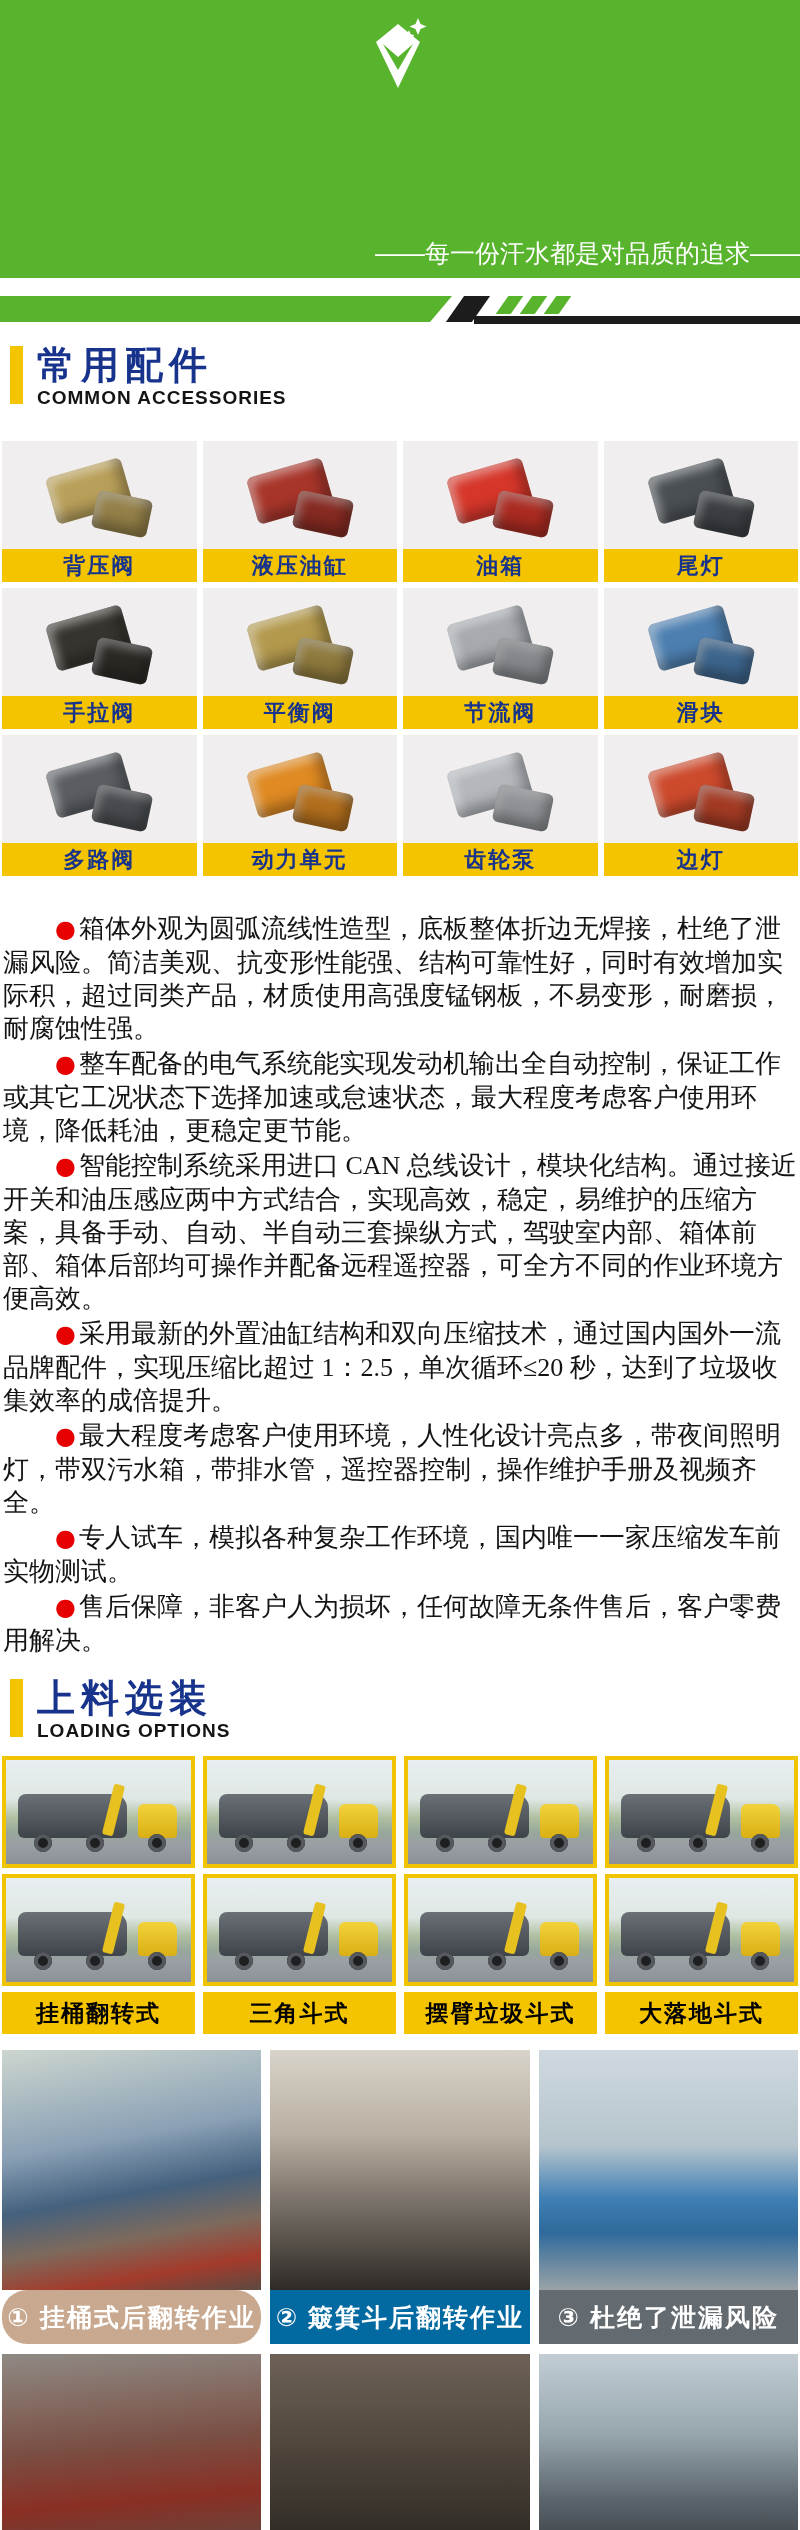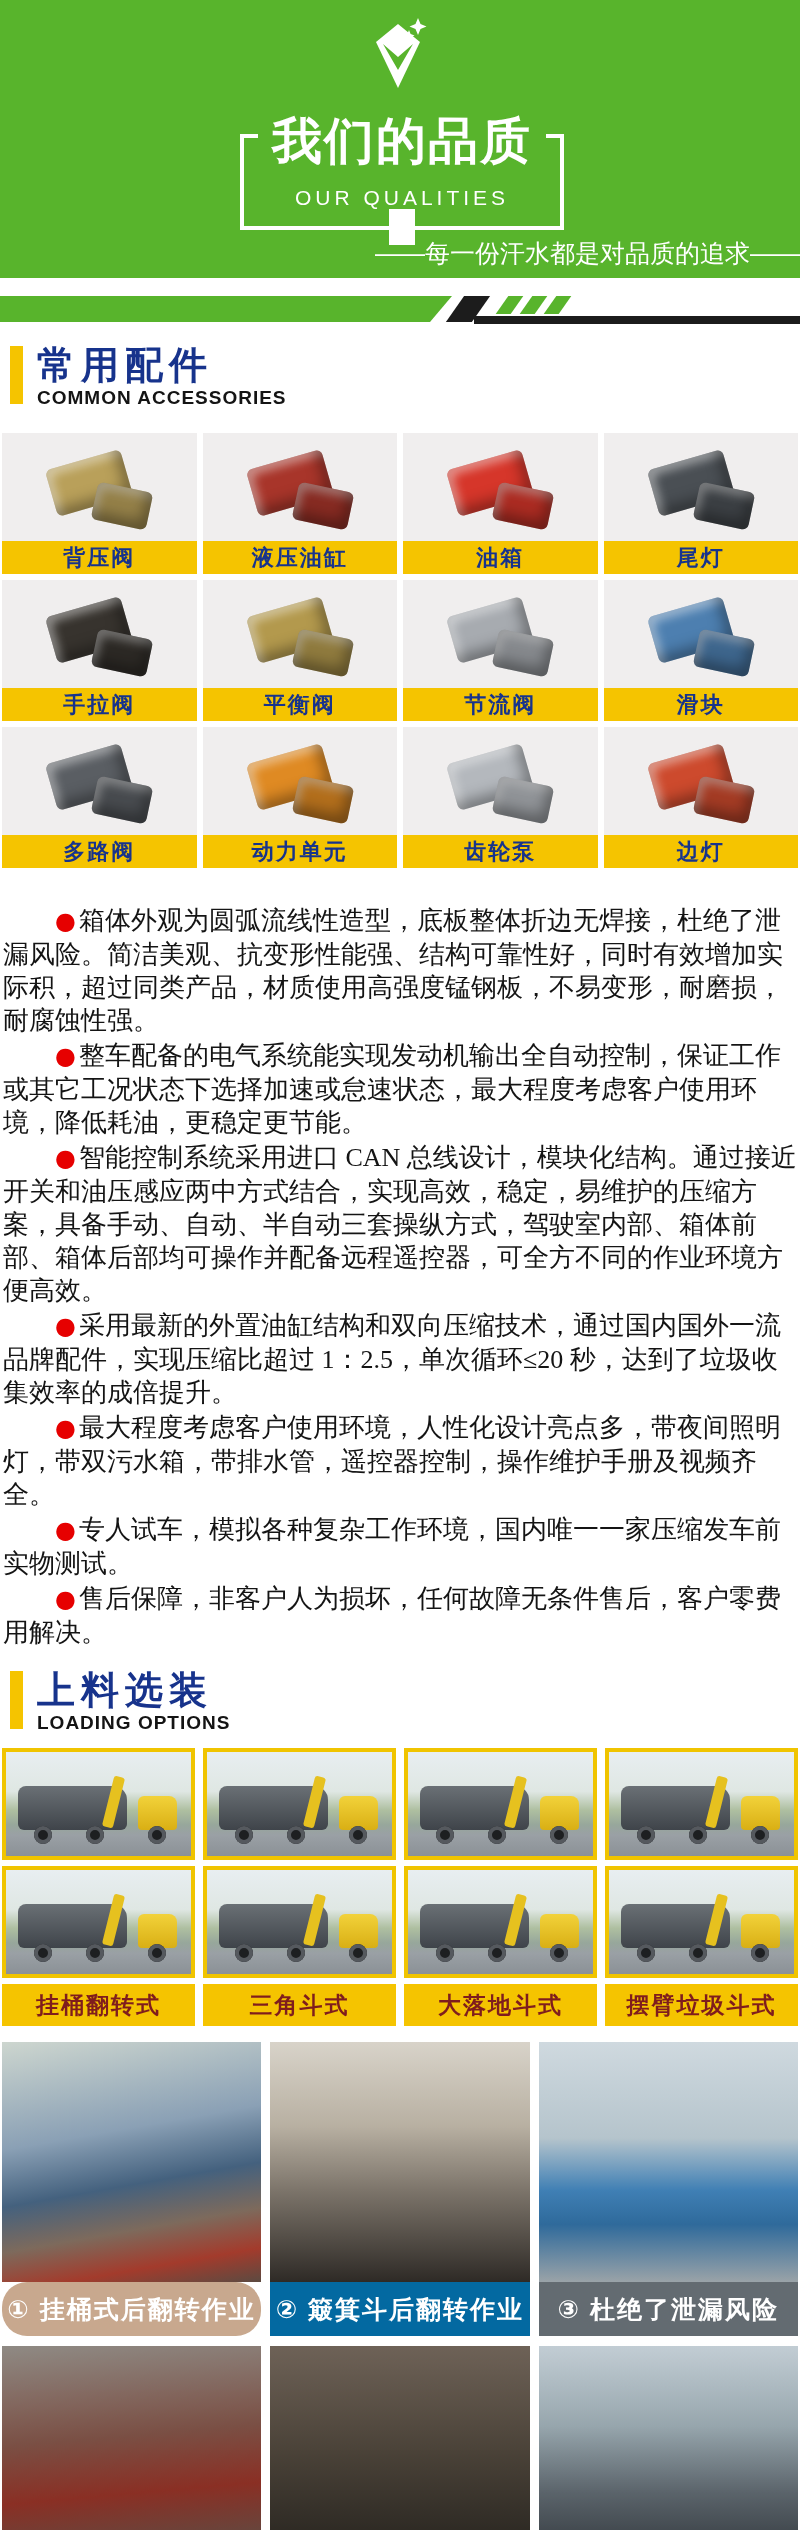--- a/index.html
+++ b/index.html
@@ -25,21 +25,21 @@
   .d-s{position:absolute;top:0;height:18px;width:15px;background:#58b42c;transform:skewX(-35deg);}
   .s1{left:502px}.s2{left:526px}.s3{left:550px}
 
   
   .sec-header{display:flex;align-items:flex-start;margin:22px 0 0 10px;}
   .sec-bar{width:13px;height:58px;background:#f5c400;margin-right:14px;flex:none;}
   .sec-title{margin:0;font-size:38px;line-height:38px;font-weight:800;color:#17338c;letter-spacing:6px;}
   .sec-sub{font-size:19px;font-weight:700;color:#141414;letter-spacing:1px;margin-top:3px;}
 
   
-  .grid4{display:grid;grid-template-columns:repeat(4,1fr);gap:6px;padding:16px 2px;margin-top:8px;}
+  .grid4{display:grid;grid-template-columns:repeat(4,1fr);gap:6px;padding:16px 2px;margin-top:16px;}
   .cell-img{height:108px;background:#f0eeee;position:relative;overflow:hidden;}
   .part-shape{position:absolute;border-radius:6px;
      box-shadow:inset -6px -8px 14px rgba(0,0,0,.35), inset 5px 6px 10px rgba(255,255,255,.45);}
   .ps-a{width:78px;height:48px;left:48px;top:26px;transform:rotate(-16deg);}
   .ps-b{width:56px;height:38px;left:92px;top:54px;transform:rotate(12deg);filter:brightness(.8);}
   .cell-label{height:33px;margin-top:0;background:#f5c400;color:#17338c;font-weight:800;font-size:22px;
      display:flex;align-items:center;justify-content:center;letter-spacing:2px;}
 
   
   .features{margin:20px 3px 0;}
@@ -55,21 +55,21 @@
   .truck{position:absolute;left:12px;right:12px;bottom:12px;height:60px;}
   .tk-body{position:absolute;left:0;bottom:14px;width:68%;height:44px;border-radius:8px 14px 6px 6px;
      background:linear-gradient(180deg,#6a7075,#3f444a);}
   .tk-arm{position:absolute;left:56%;bottom:16px;width:11px;height:52px;background:#e6c11f;
      transform:rotate(14deg);border-radius:3px;}
   .tk-cab{position:absolute;right:2px;bottom:14px;width:24%;height:34px;border-radius:6px 8px 4px 4px;
      background:linear-gradient(180deg,#f2d23a,#d9af14);}
   .tk-w{position:absolute;bottom:0;width:18px;height:18px;background:#1d1f21;border-radius:50%;
      box-shadow:inset 0 0 0 4px #55595e;}
   .w1{left:10%}.w2{left:42%}.w3{right:8%}
-  .t-label{height:42px;background:#f5c400;color:#7f1d1d;font-weight:800;font-size:23px;
+  .t-label{height:42px;background:#f5c400;color:#000000;font-weight:800;font-size:23px;
      display:flex;align-items:center;justify-content:center;letter-spacing:2px;}
 
   
   .ops{display:grid;grid-template-columns:repeat(3,1fr);gap:9px;padding:0 2px;margin-top:16px;}
   .ops-r2{margin-top:10px;}
   .op-photo{height:240px;}
   .ops-r2 .op-photo{height:266px;}
   .op-label{height:54px;color:#fff;font-weight:700;font-size:25px;display:flex;align-items:center;
      justify-content:center;letter-spacing:2px;white-space:nowrap;}
   .op1{background:linear-gradient(170deg,#cdd6cf,#8aa0b5 38%,#44617e 58%,#7d6a5c 74%,#a33b2c 88%,#5c4a41);}
@@ -84,25 +84,20 @@
 
 <div class="banner">
   <div class="gem">
     <svg width="64" height="78" viewBox="0 0 64 78">
       <path d="M30 8 L52 26 L30 72 L8 26 Z" fill="#ffffff"></path>
       <path d="M15 28 L30 54 L45 28 L30 41 Z" fill="#58b42c"></path>
       <path d="M50 2 l2.5 6 6 2.5 -6 2.5 -2.5 6 -2.5 -6 -6 -2.5 6 -2.5 Z" fill="#ffffff"></path>
       <path d="M41 14 l1.6 4 4 1.6 -4 1.6 -1.6 4 -1.6 -4 -4 -1.6 4 -1.6 Z" fill="#ffffff"></path>
     </svg>
   </div>
-  <div class="frame">
-    <h1 class="b-title">我们的品质</h1>
-    <div class="b-sub">OUR QUALITIES</div>
-    <div class="b-sq"></div>
-  </div>
   <div class="b-tag">——每一份汗水都是对品质的追求——</div>
 </div>
 
 <div class="decor">
   <div class="d-green"></div>
   <div class="d-notch"></div>
   <div class="d-s s1"></div>
   <div class="d-s s2"></div>
   <div class="d-s s3"></div>
   <div class="d-line"></div>
@@ -282,44 +277,44 @@
     <div class="t-photo">
       <div class="truck">
         <div class="tk-body"></div>
           <div class="tk-arm"></div>
           <div class="tk-cab"></div>
         <div class="tk-w w1"></div>
           <div class="tk-w w2"></div>
           <div class="tk-w w3"></div>
       </div>
     </div>
+    <div class="t-label">摆臂垃圾斗式</div>
+  </div>
+  <div>
+    <div class="t-photo">
+      <div class="truck">
+        <div class="tk-body"></div>
+          <div class="tk-arm"></div>
+          <div class="tk-cab"></div>
+        <div class="tk-w w1"></div>
+          <div class="tk-w w2"></div>
+          <div class="tk-w w3"></div>
+      </div>
+    </div>
+    <div class="t-photo">
+      <div class="truck">
+        <div class="tk-body"></div>
+          <div class="tk-arm"></div>
+          <div class="tk-cab"></div>
+        <div class="tk-w w1"></div>
+          <div class="tk-w w2"></div>
+          <div class="tk-w w3"></div>
+      </div>
+    </div>
     <div class="t-label">大落地斗式</div>
-  </div>
-  <div>
-    <div class="t-photo">
-      <div class="truck">
-        <div class="tk-body"></div>
-          <div class="tk-arm"></div>
-          <div class="tk-cab"></div>
-        <div class="tk-w w1"></div>
-          <div class="tk-w w2"></div>
-          <div class="tk-w w3"></div>
-      </div>
-    </div>
-    <div class="t-photo">
-      <div class="truck">
-        <div class="tk-body"></div>
-          <div class="tk-arm"></div>
-          <div class="tk-cab"></div>
-        <div class="tk-w w1"></div>
-          <div class="tk-w w2"></div>
-          <div class="tk-w w3"></div>
-      </div>
-    </div>
-    <div class="t-label">摆臂垃圾斗式</div>
   </div>
 </div>
 
 <div class="ops">
   <div>
     <div class="op-photo op1"></div>
     <div class="op-label" style="background: rgb(200, 168, 142); border-radius: 25px;">① 挂桶式后翻转作业</div>
   </div>
   <div>
     <div class="op-photo op2"></div>

